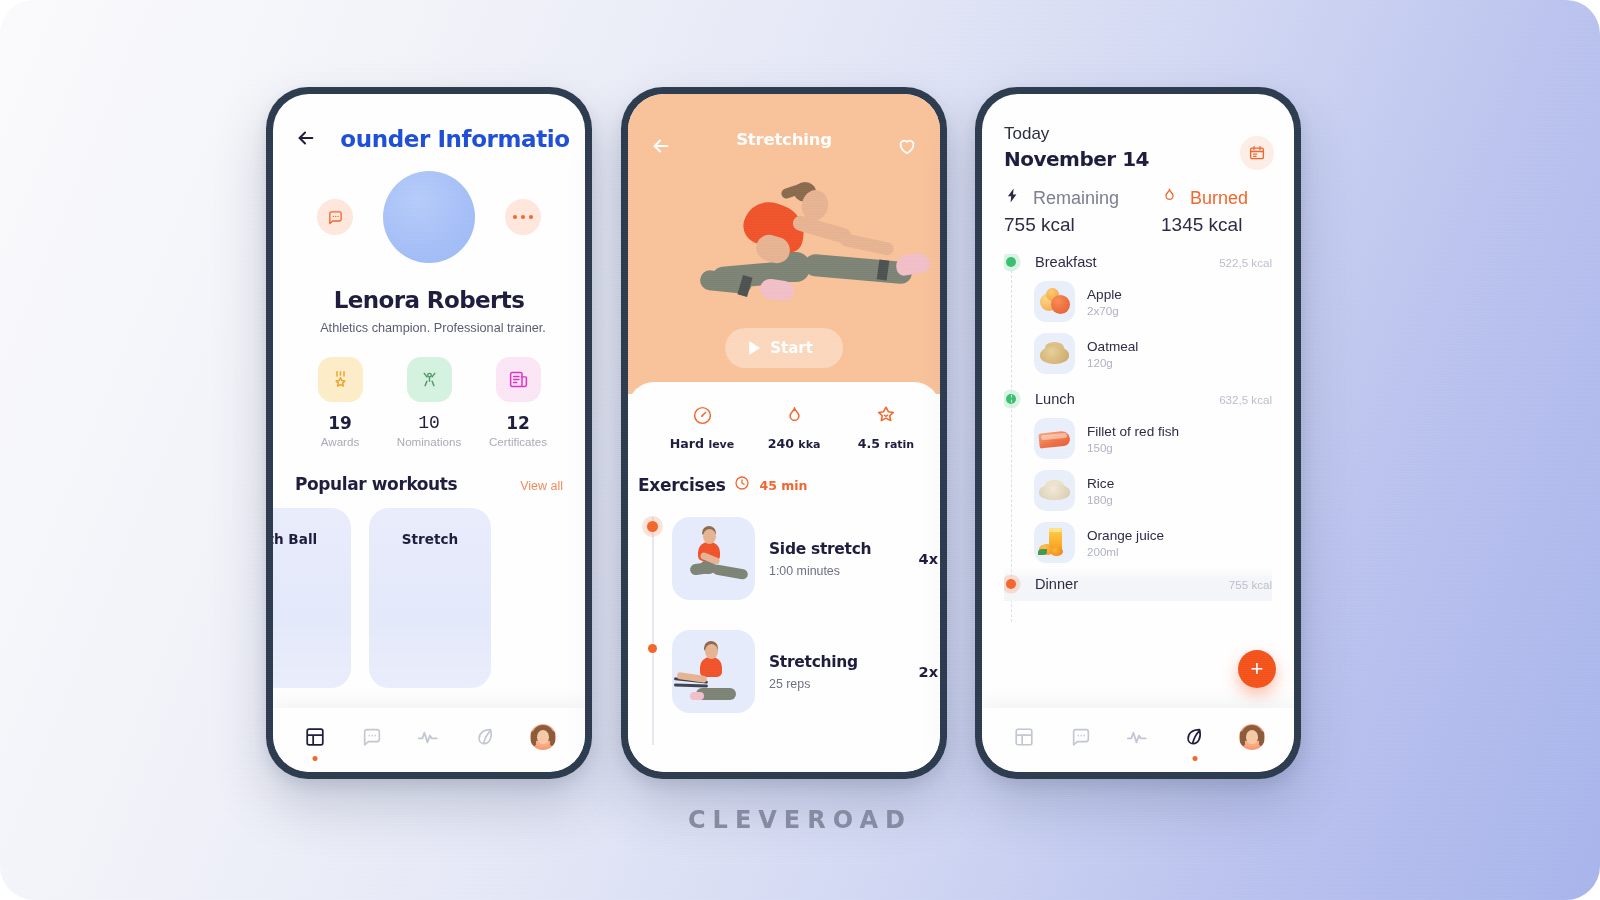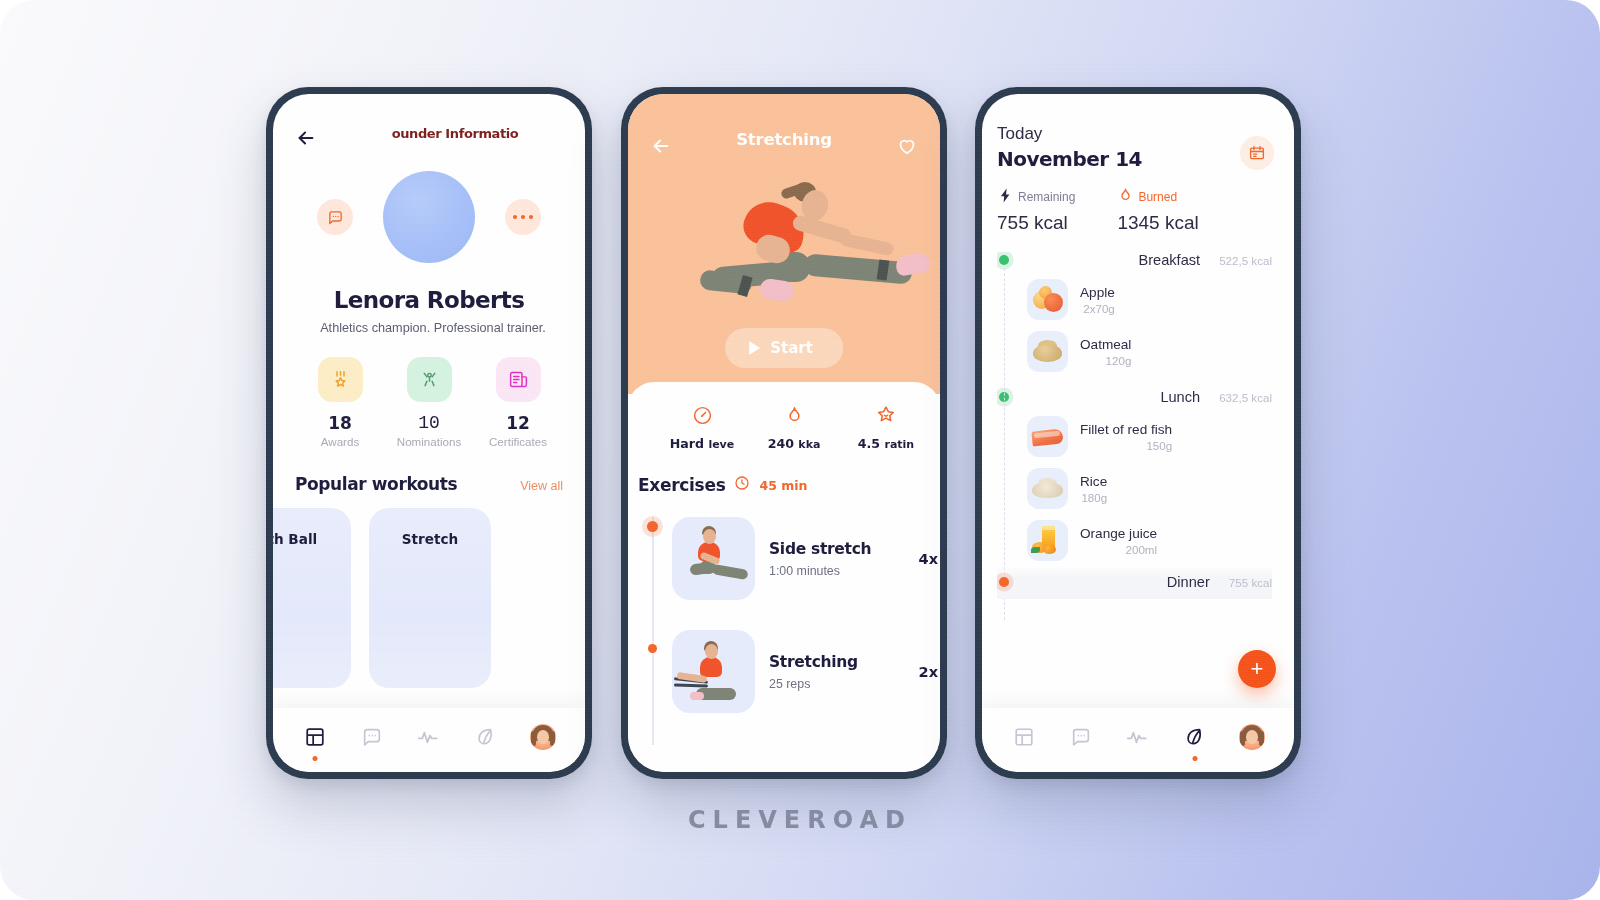--- a/index.html
+++ b/index.html
@@ -74,26 +74,26 @@
   .back-arrow {
     width: 22px; height: 22px;
     flex: 0 0 22px;
     cursor: pointer;
   }
   .p1-title {
     position: absolute;
     left: 0; right: 0;
     top: 32px;
     text-align: center;
-    font-size: 13px;
+    font-size: 23px;
     white-space: nowrap;
     overflow: hidden;
     font-family: "DejaVu Sans", sans-serif;
     font-weight: bold;
-    color: #7f1d1d;
+    color: #1d4ed8;
     letter-spacing: -.4px;
     transform: translateX(26px);
   }
 
   .p1-avatar-row {
     margin-top: 22px;
     display: flex;
     align-items: center;
     justify-content: center;
     gap: 30px;
@@ -409,21 +409,21 @@
     flex: 0 0 auto;
     font-size: 14.5px;
     font-family: "DejaVu Sans", sans-serif;
     font-weight: bold;
     color: #1d1b3d;
     padding-right: 2px;
     align-self: center;
   }
 
   
-  .p3 { padding: 30px 22px 0 15px; position: relative; height: 100%; }
+  .p3 { padding: 30px 22px 0 22px; position: relative; height: 100%; }
   .p3-today { font-size: 17px; color: #2b2a45; }
   .p3-date {
     margin-top: 3px;
     font-size: 20px;
     font-family: "DejaVu Sans", sans-serif;
     font-weight: bold;
     color: #1d1b3d;
     letter-spacing: -.5px;
   }
   .cal-btn {
@@ -434,35 +434,34 @@
     background: #fdeee6;
     display:flex; align-items:center; justify-content:center;
     cursor: pointer;
   }
   .kcals {
     margin-top: 16px;
     display: flex;
     gap: 42px;
   }
   .kblock .kl {
-    display: flex; align-items: center; gap: 4px;
-    font-size: 12px;
+    display: flex; align-items: center; gap: 12px;
+    font-size: 18px;
   }
   .kblock .kv {
     margin-top: 5px;
     font-size: 19px;
     color: #2b2a45;
   }
 
   .meals {
     position: relative;
     margin-top: 18px;
     height: 400px;
     overflow: hidden;
-    text-align: right;
   }
   .mline {
     position: absolute;
     left: 7px; top: 16px; height: 352px;
     border-left: 1.6px dashed #dcdfeb;
   }
   .mealhead {
     display: flex; align-items: center;
     gap: 19px;
     cursor: pointer;
@@ -644,21 +643,21 @@
         <div class="p1-sub">Athletics champion. Professional trainer.</div>
 
         <div class="p1-stats">
           <div class="stat">
             <div class="stat-ico a">
               <svg viewBox="0 0 24 24" width="21" height="21" fill="none" stroke="#efa22a" stroke-width="1.7" stroke-linecap="round" stroke-linejoin="round">
                 <path d="M8 3v5M12 3v4M16 3v5"></path>
                 <path d="M12 10l1.6 3.2 3.4.4-2.5 2.4.7 3.5L12 17.8l-3.2 1.7.7-3.5-2.5-2.4 3.4-.4z"></path>
               </svg>
             </div>
-            <div class="stat-num">18</div>
+            <div class="stat-num">19</div>
             <div class="stat-lbl">Awards</div>
           </div>
           <div class="stat">
             <div class="stat-ico b">
               <svg viewBox="0 0 24 24" width="21" height="21" fill="none" stroke="#4f9a6c" stroke-width="1.7" stroke-linecap="round" stroke-linejoin="round">
                 <circle cx="12" cy="7" r="2"></circle>
                 <path d="M12 9v5"></path>
                 <path d="M6 5l3 4"></path>
                   <path d="M18 5l-3 4"></path>
                 <path d="M7 19l2-5"></path>

